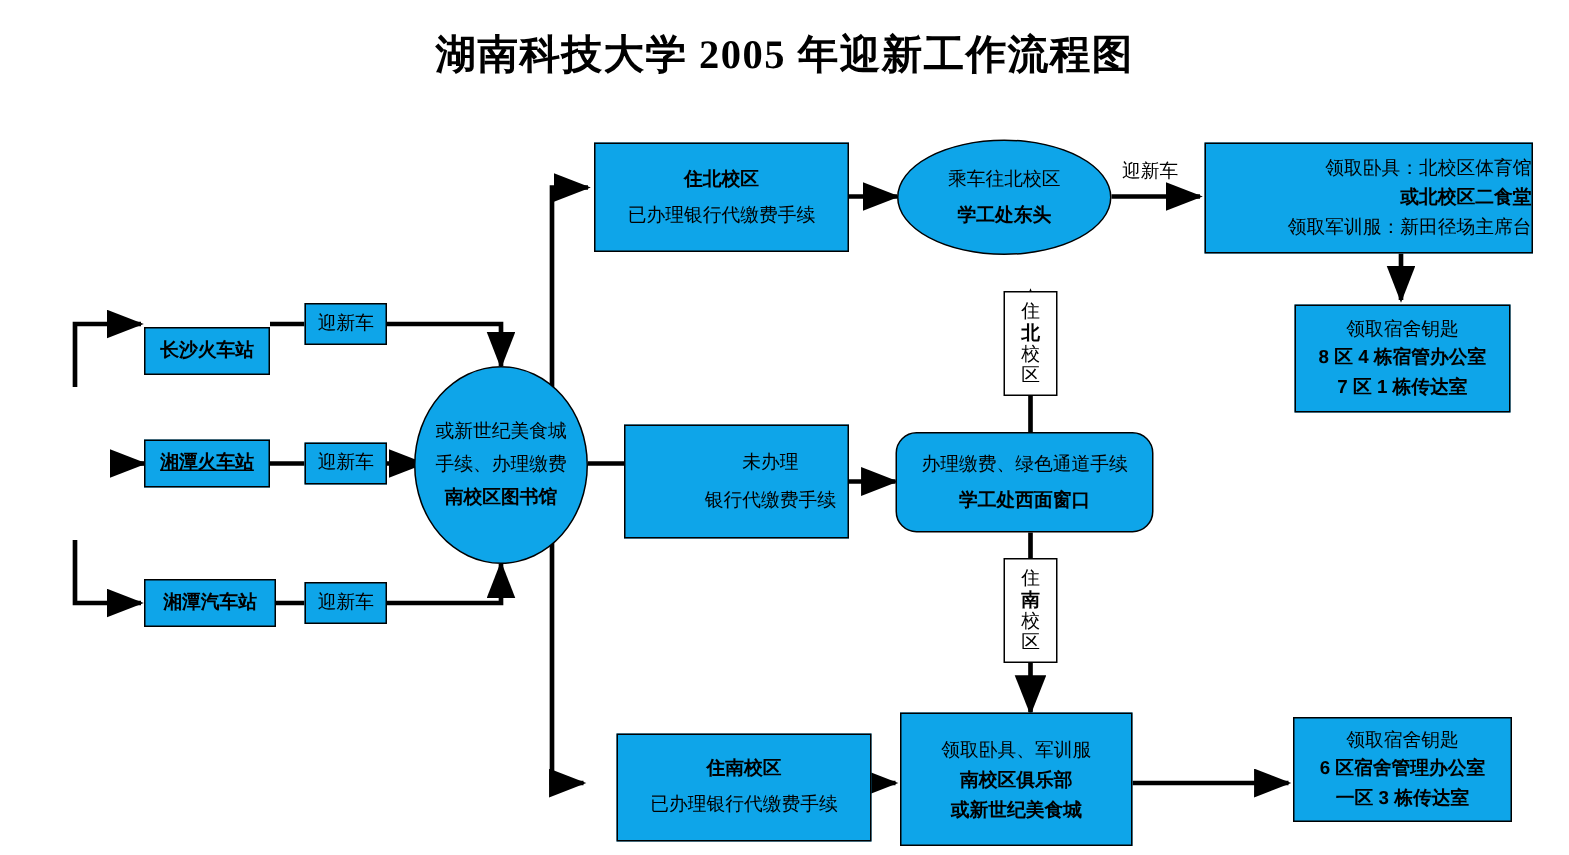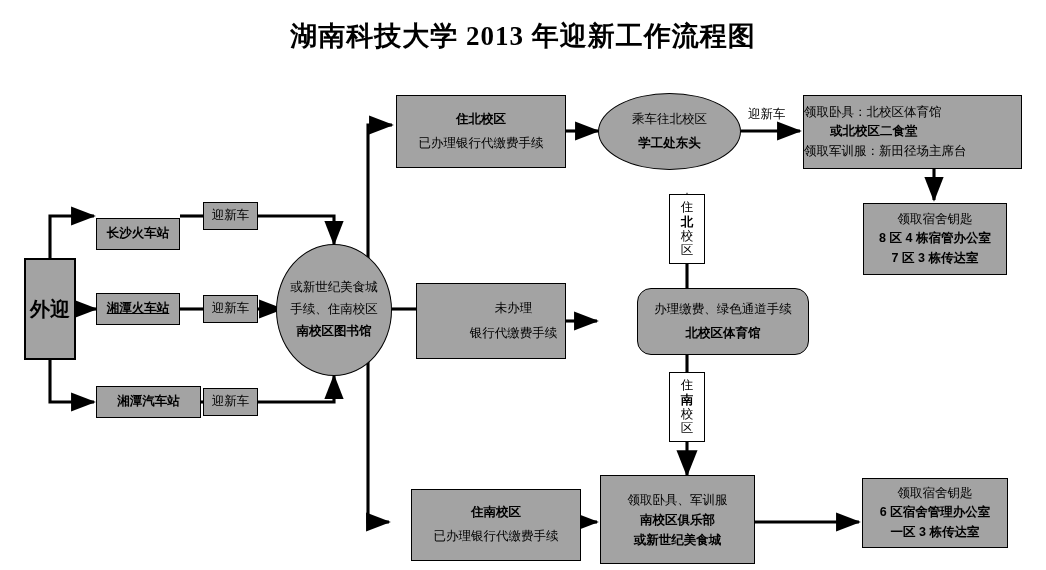--- a/index.html
+++ b/index.html
@@ -13,28 +13,28 @@
 
   .title{
     position:absolute;left:0;top:18px;width:1046px;text-align:center;
     font-size:27px;font-weight:bold;letter-spacing:1px;
     font-family:"Liberation Serif","DejaVu Serif",serif;
   }
 
   .node{
     position:absolute;box-sizing:border-box;
     display:flex;flex-direction:column;align-items:center;justify-content:center;
-    background:#a3a3a3;border:2px solid #000;
+    background:#0ea5e9;border:2px solid #000;
     font-family:"Liberation Sans","DejaVu Sans",sans-serif;
     font-size:12.5px;line-height:1.55;text-align:center;
     z-index:3;
   }
   .node.thin{border-width:1.6px;}
   .node.ellipse{border-radius:50%;border-width:1.4px;}
-  .node.round{border-radius:14px;border-width:1.8px;margin-left:40px;}
+  .node.round{border-radius:14px;border-width:1.8px;}
   .node .ln{white-space:nowrap;}
   .node .b{font-weight:bold;}
 
   .vstack{
     position:absolute;box-sizing:border-box;background:#fff;border:1.6px solid #000;
     display:flex;flex-direction:column;align-items:center;justify-content:center;
     font-family:"Liberation Sans","DejaVu Sans",sans-serif;
     font-size:12.5px;line-height:1.15;z-index:4;
   }
   .vstack .ch{display:block;}
@@ -48,21 +48,21 @@
     font-family:"Liberation Sans","DejaVu Sans",sans-serif;
     font-size:12.5px;white-space:nowrap;
   }
   .ind{display:inline-block;padding-left:26px;}
 </style>
 </head>
 <body>
 
 <div id="chart">
 
-  <div class="title">湖南科技大学 2013 年迎新工作流程图</div>
+  <div class="title">湖南科技大学 2005 年迎新工作流程图</div>
 
   <svg class="lines" viewBox="0 0 1046 570">
     <defs>
       <marker id="ah" markerWidth="9" markerHeight="9" refX="7.4" refY="3.1" orient="auto" markerUnits="strokeWidth">
         <path d="M0,0 L8,3.1 L0,6.2 z" fill="#000"></path>
       </marker>
       <marker id="ahs" markerWidth="10" markerHeight="10" refX="8" refY="3.4" orient="auto" markerUnits="strokeWidth">
         <path d="M0,0 L8.6,3.4 L0,6.8 z" fill="#000"></path>
       </marker>
     </defs>
@@ -98,88 +98,85 @@
       <path d="M687,246 L687,194"></path>
 
       <path d="M687,355 L687,475" marker-end="url(#ahs)"></path>
 
       <path d="M566,522 L597,522" marker-end="url(#ah)"></path>
 
       <path d="M755,522 L859,522" marker-end="url(#ah)"></path>
     </g>
   </svg>
 
-  <div class="node" style="left:24px;top:258px;width:52px;height:102px;">
-    <div class="bigtext">外迎</div>
-  </div>
 
   <div class="node thin" style="left:96px;top:218px;width:84px;height:32px;font-weight:bold;">
     <div class="ln">长沙火车站</div>
   </div>
   <div class="node thin" style="left:96px;top:293px;width:84px;height:32px;font-weight:bold;text-decoration:underline;">
     <div class="ln">湘潭火车站</div>
   </div>
-  <div class="node thin" style="left:96px;top:386px;width:105px;height:32px;font-weight:bold;">
+  <div class="node thin" style="left:96px;top:386px;width:88px;height:32px;font-weight:bold;">
     <div class="ln">湘潭汽车站</div>
   </div>
 
   <div class="node thin" style="left:203px;top:202px;width:55px;height:28px;">
     <div class="ln">迎新车</div>
   </div>
   <div class="node thin" style="left:203px;top:295px;width:55px;height:28px;">
     <div class="ln">迎新车</div>
   </div>
   <div class="node thin" style="left:203px;top:388px;width:55px;height:28px;">
     <div class="ln">迎新车</div>
   </div>
 
   <div class="node ellipse" style="left:276px;top:244px;width:116px;height:132px;line-height:1.75;">
     <div class="ln">或新世纪美食城</div>
-    <div class="ln">手续、住南校区</div>
+    <div class="ln">手续、办理缴费</div>
     <div class="ln b">南校区图书馆</div>
   </div>
 
   <div class="node thin" style="left:396px;top:95px;width:170px;height:73px;line-height:1.9;">
     <div class="ln b">住北校区</div>
     <div class="ln">已办理银行代缴费手续</div>
   </div>
 
   <div class="node ellipse" style="left:598px;top:93px;width:143px;height:77px;line-height:1.85;">
     <div class="ln">乘车往北校区</div>
     <div class="ln b">学工处东头</div>
   </div>
 
   <div class="edge-label" style="left:748px;top:106px;">迎新车</div>
 
-  <div class="node thin" style="left:803px;top:95px;width:219px;height:74px;line-height:1.55;align-items:flex-start;">
+  <div class="node thin" style="left:803px;top:95px;width:219px;height:74px;line-height:1.55;align-items:flex-end;">
     <div class="ln">
       <span>领取卧具：北校区体育馆</span>
     </div>
     <div class="ln ind">
       <span class="b">或北校区二食堂</span>
     </div>
     <div class="ln">
       <span>领取军训服：新田径场主席台</span>
     </div>
   </div>
 
   <div class="node thin" style="left:863px;top:203px;width:144px;height:72px;line-height:1.55;">
     <div class="ln">领取宿舍钥匙</div>
     <div class="ln b">8 区 4 栋宿管办公室</div>
-    <div class="ln b">7 区 3 栋传达室</div>
+    <div class="ln b">7 区 1 栋传达室</div>
   </div>
 
   <div class="node thin" style="left:416px;top:283px;width:150px;height:76px;line-height:2.0;padding-left:45px;">
     <div class="ln">未办理</div>
     <div class="ln">银行代缴费手续</div>
   </div>
 
   <div class="node round" style="left:597px;top:288px;width:172px;height:67px;line-height:1.85;">
     <div class="ln">办理缴费、绿色通道手续</div>
-    <div class="ln b">北校区体育馆</div>
+    <div class="ln b">学工处西面窗口</div>
   </div>
 
   <div class="vstack" style="left:669px;top:194px;width:36px;height:70px;">
     <span class="ch">住</span>
     <span class="ch b">北</span>
     <span class="ch">校</span>
     <span class="ch">区</span>
   </div>
 
   <div class="vstack" style="left:669px;top:372px;width:36px;height:70px;">

